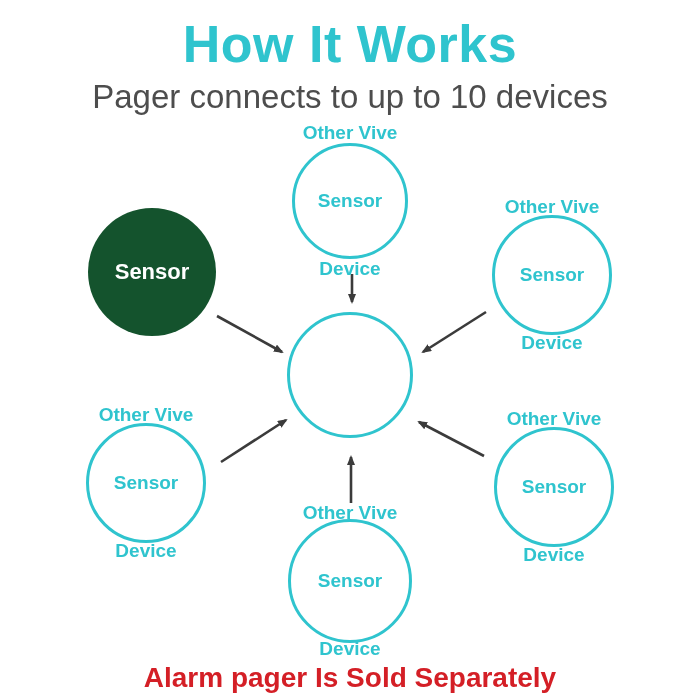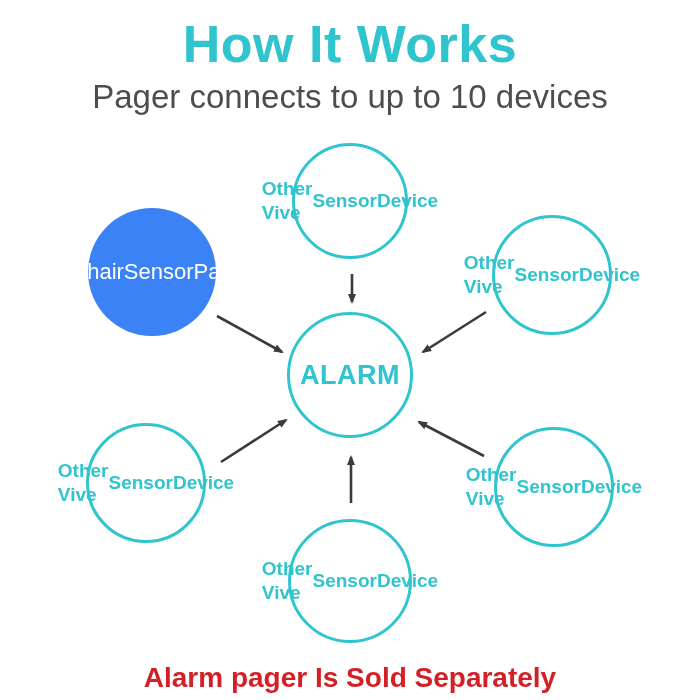--- a/index.html
+++ b/index.html
@@ -50,40 +50,42 @@
     position: absolute;
     top: 0; left: 0;
     width: 700px; height: 700px;
     pointer-events: none;
   }
 
   .node {
     position: absolute;
     border-radius: 50%;
     display: flex;
+    flex-direction: column;
     align-items: center;
     justify-content: center;
     text-align: left;
     line-height: 1.25;
+    gap: 44px;
   }
 
   .node.outline {
     background: #ffffff;
     border: 3.5px solid #2fc4ce;
     color: #2fc4ce;
     font-size: 19px;
     font-weight: 600;
   }
 
   .node.filled {
-    background: #3b82f6;
+    background: #14532d;
     border: none;
     color: #ffffff;
     font-size: 22px;
-    font-weight: 400;
+    font-weight: 700;
     line-height: 1.28;
   }
 
   .node.center {
     background: #ffffff;
     border: 3.5px solid #2fc4ce;
     color: #2fc4ce;
     font-size: 27px;
     font-weight: 600;
     line-height: 1.2;
@@ -115,21 +117,20 @@
     </defs>
     <line x1="352" y1="274" x2="352" y2="302" stroke="#3b3b3b" stroke-width="2.6" marker-end="url(#ah)"></line>
     <line x1="486" y1="312" x2="423" y2="352" stroke="#3b3b3b" stroke-width="2.6" marker-end="url(#ah)"></line>
     <line x1="217" y1="316" x2="282" y2="352" stroke="#3b3b3b" stroke-width="2.6" marker-end="url(#ah)"></line>
     <line x1="221" y1="462" x2="286" y2="420" stroke="#3b3b3b" stroke-width="2.6" marker-end="url(#ah)"></line>
     <line x1="351" y1="503" x2="351" y2="457" stroke="#3b3b3b" stroke-width="2.6" marker-end="url(#ah)"></line>
     <line x1="484" y1="456" x2="419" y2="422" stroke="#3b3b3b" stroke-width="2.6" marker-end="url(#ah)"></line>
   </svg>
 
   <div class="node center node-center">
-    <span>ALARM</span>
   </div>
 
   <div class="node outline node-top">
     <span>Other Vive</span>
     <span>Sensor</span>
     <span>Device</span>
   </div>
 
   <div class="node outline node-upper-right">
     <span>Other Vive</span>

